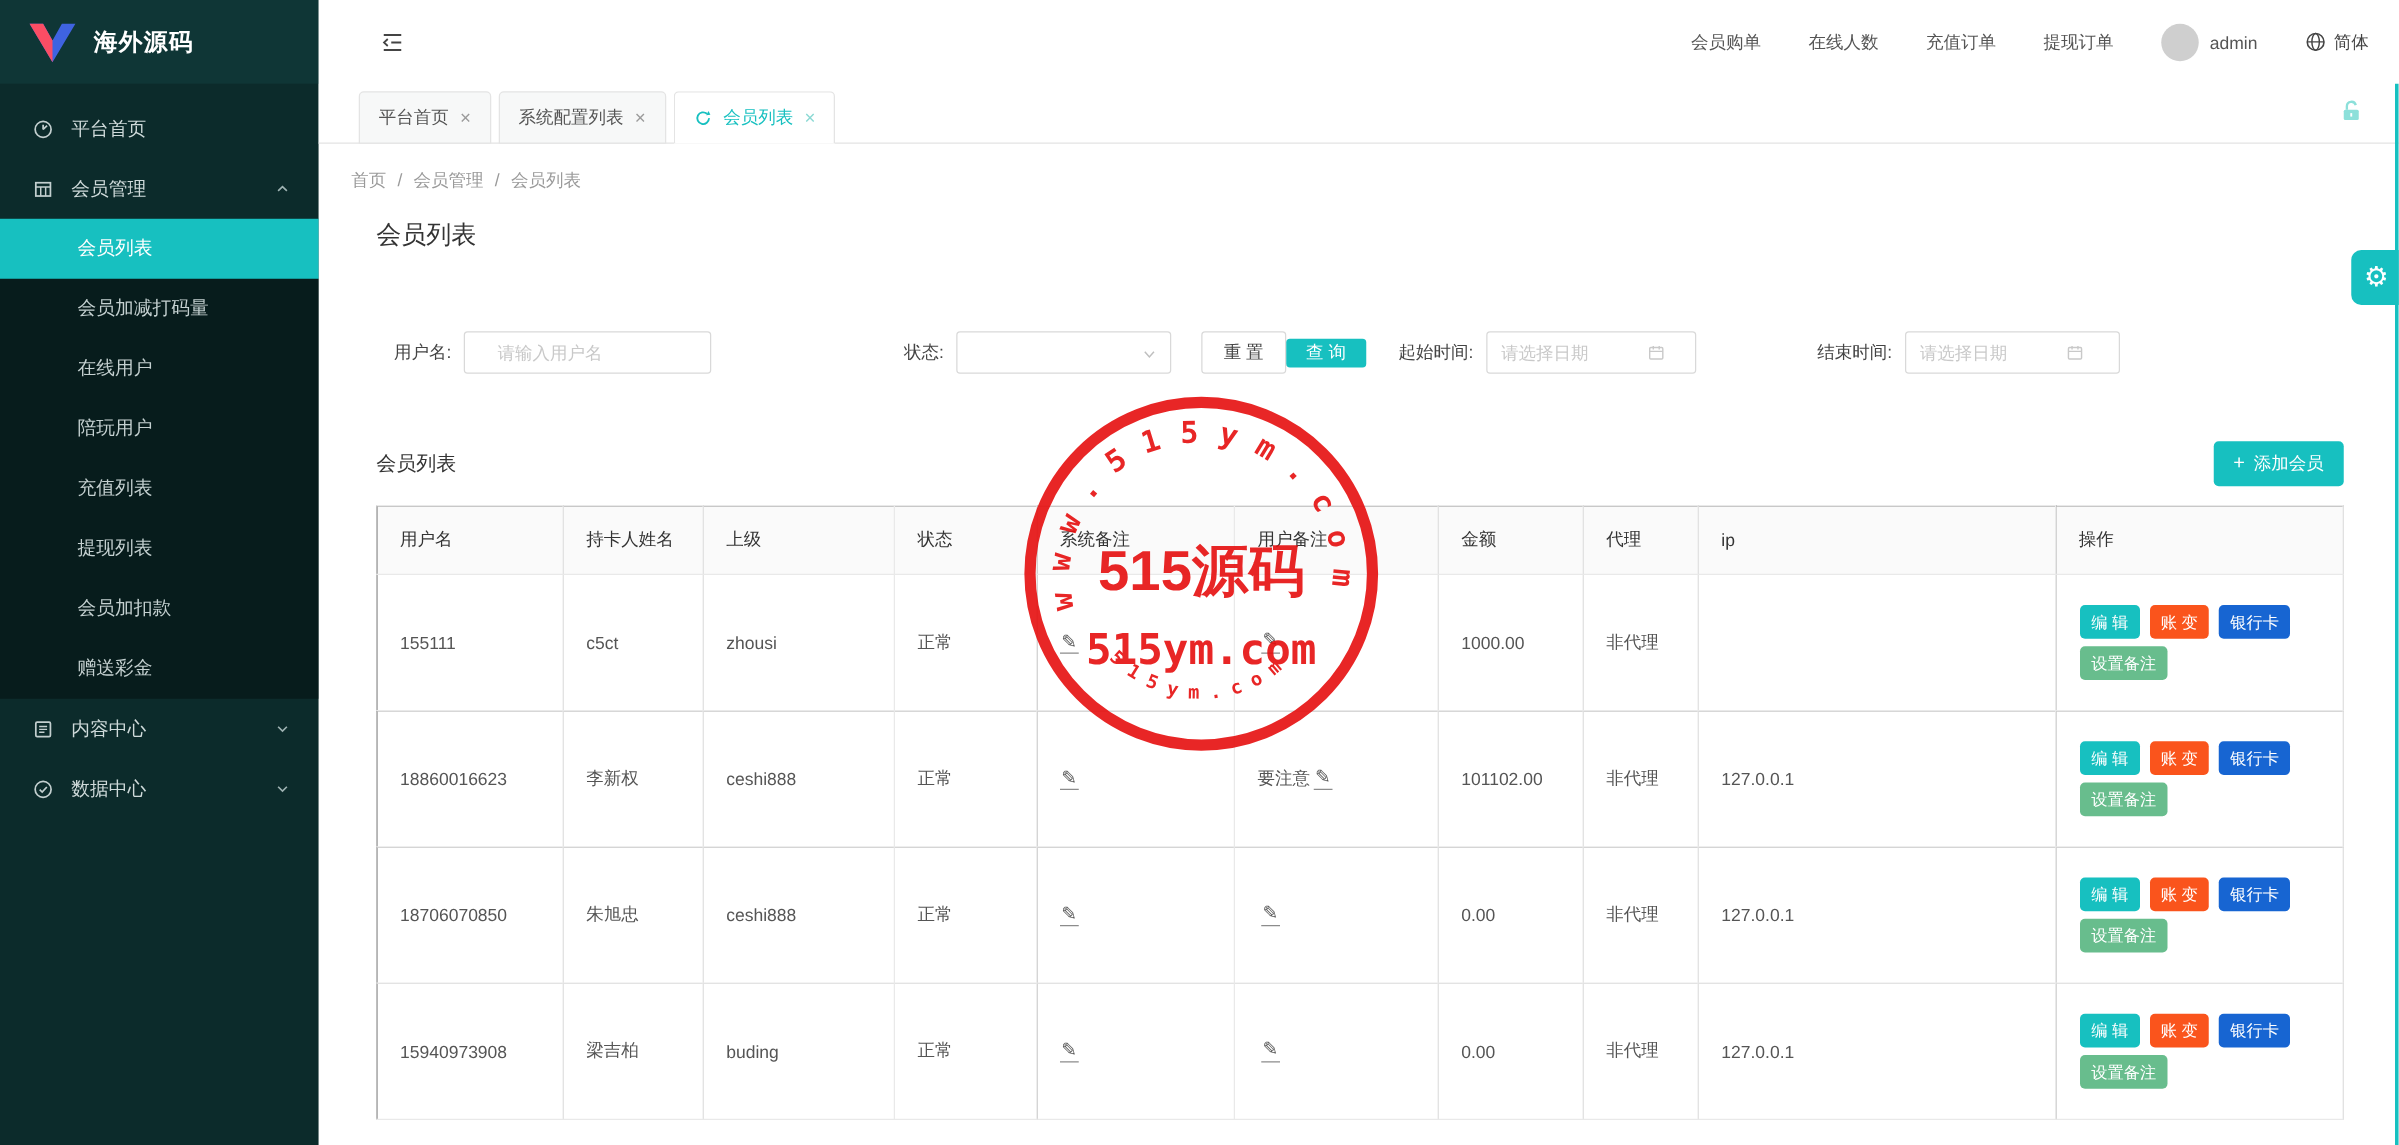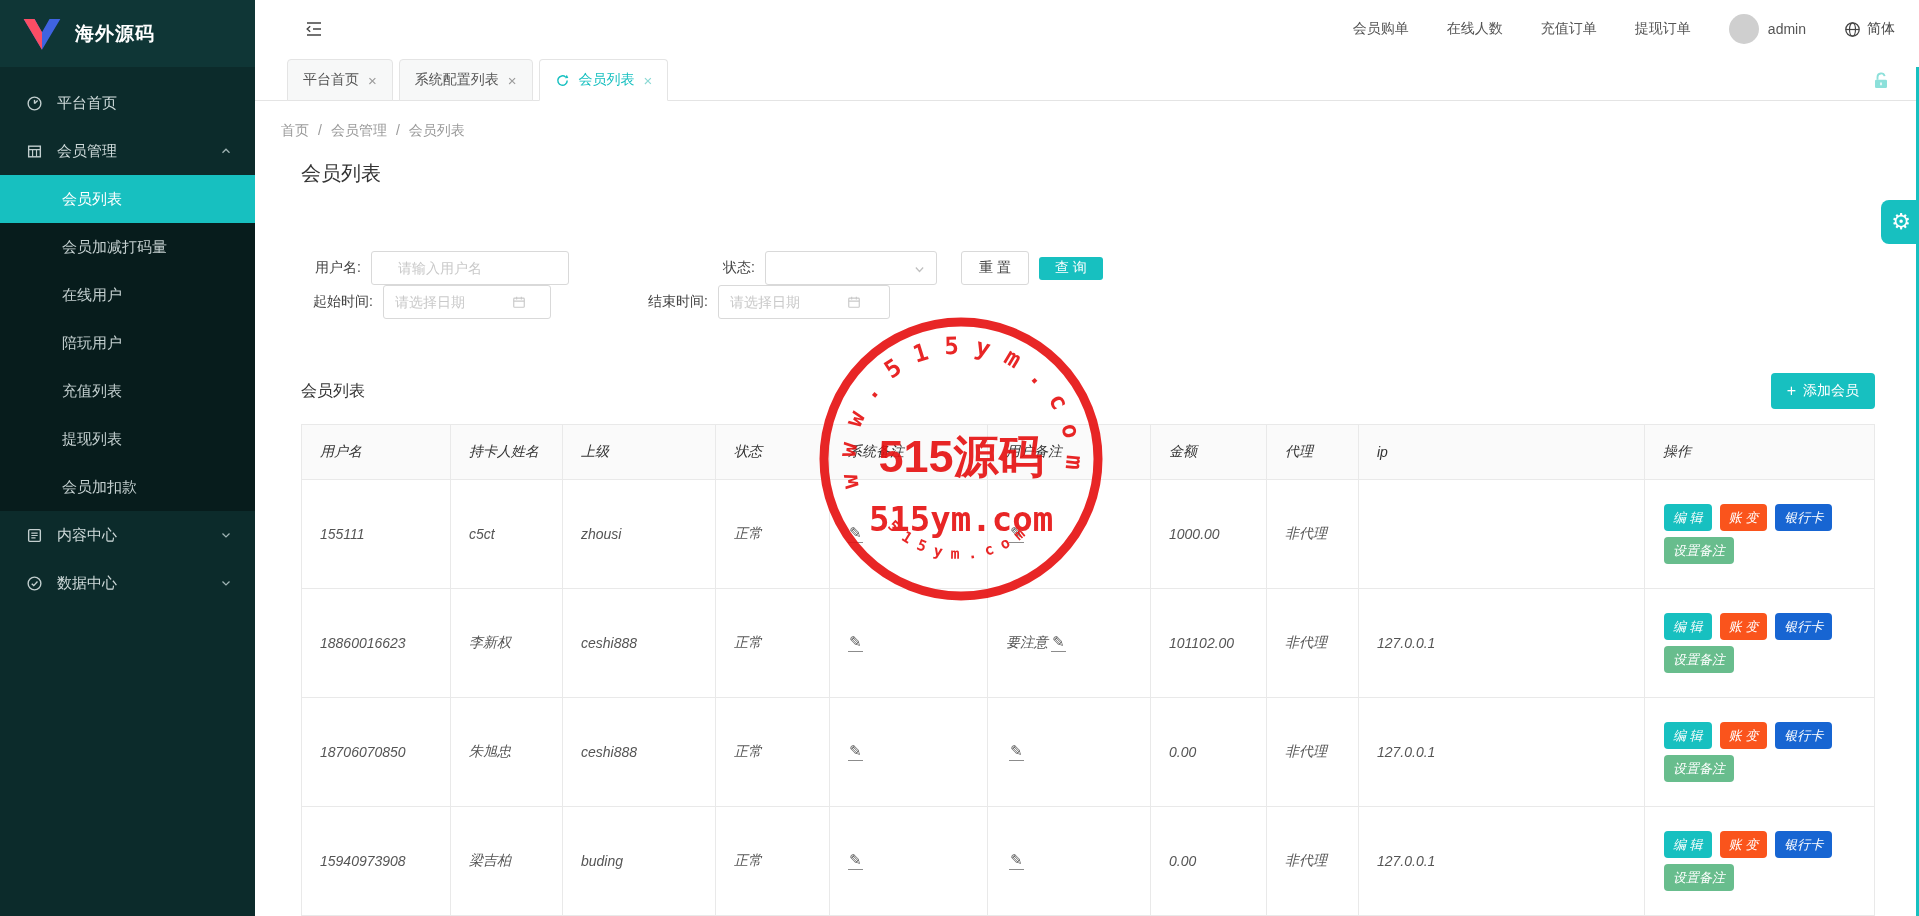--- a/index.html
+++ b/index.html
@@ -33,43 +33,43 @@
   .tab.active { background:#fff; color:#17c0c0; border-bottom-color:#fff; }
   .tab .close { color:#9b9b9b; font-size:15px; }
   .tab.active .close { color:#8bd9d4; }
   .lockbox { position:absolute; right:30px; top:12px; }
 
   .breadcrumb { padding:21px 0 0 26px; font-size:14px; color:#9a9a9a; display:flex; gap:9px; }
 
   .content { flex:1; padding:0 46px; position:relative; }
   .page-title { margin-top:20px; font-size:20px; color:#333; font-weight:500; }
 
-  .filter { margin-top:64px; display:flex; flex-direction:column; }
+  .filter { margin-top:64px; display:flex; gap:14px; }
   .f-row { display:flex; align-items:center; height:34px; }
   .f-label { font-size:14px; color:#444; text-align:right; }
   .lw1 { width:60px; } .lw2 { width:46px; margin-left:140px; } .lw3 { width:72px; } .lw4 { width:72px; margin-left:85px; }
   .f-input { height:34px; border:1px solid #d9d9d9; border-radius:3px; padding:0 26px; font-size:14px; color:#333; margin-left:10px; outline:none; }
   .f-input::placeholder { color:#c9c9c9; }
   .w-user { width:198px; }
   .select-box { width:172px; height:34px; border:1px solid #d9d9d9; border-radius:3px; margin-left:10px; position:relative; background:#fff; cursor:pointer; }
   .select-box svg { position:absolute; right:10px; top:11px; }
   .date-box { height:34px; border:1px solid #d9d9d9; border-radius:3px; margin-left:10px; position:relative; background:#fff; display:flex; align-items:center; }
   .date-box input { border:none; outline:none; height:32px; padding:0 11px; font-size:14px; width:128px; background:transparent; }
   .date-box input::placeholder { color:#c9c9c9; }
   .date-box svg { margin-right:9px; }
   .wd1 { width:168px; } .wd2 { width:172px; }
   .btn-reset { height:34px; padding:0 17px; border:1px solid #d9d9d9; background:#fff; border-radius:3px; font-size:14px; color:#444; margin-left:24px; cursor:pointer; }
-  .btn-search { height:23px; padding:0 16px; background:#17c0c0; color:#fff; border:none; border-radius:3px; font-size:14px; margin-left:10px; cursor:pointer; }
+  .btn-search { height:23px; padding:0 16px; background:#17c0c0; color:#fff; border:none; border-radius:3px; font-size:14px; margin-left:0; cursor:pointer; }
 
   .section-head { margin-top:54px; display:flex; align-items:center; justify-content:space-between; }
   .section-title { font-size:16px; color:#333; }
   .btn-add { height:36px; background:#17c0c0; color:#fff; border:none; border-radius:4px; padding:0 16px; font-size:14px; display:flex; align-items:center; gap:7px; cursor:pointer; }
   .btn-add .plus { font-size:16px; line-height:1; }
 
-  table.member { margin-top:15px; border-collapse:collapse; table-layout:fixed; width:1573px; background:#000000;font-style:italic; }
+  table.member { margin-top:15px; border-collapse:collapse; table-layout:fixed; width:1573px; background:#000000; }
   .member th { background:#fafafa; height:55px; text-align:left; padding:0 18px; color:#333; font-weight:500; font-size:14px; border:1px solid #e9e9e9; }
   .member td { height:109px; padding:0 18px; color:#555; font-size:14px; border:1px solid #e9e9e9; background:#fff; }
   .edit-ico { display:inline-block; font-size:15px; color:#595959; border-bottom:1px solid #8c8c8c; line-height:1.05; padding:0 1px 1px 1px; cursor:pointer; }
   .remark-wrap { display:flex; align-items:center; gap:3px; }
   .abtn-wrap { display:flex; flex-wrap:wrap; width:196px; }
   .abtn { display:inline-block; height:27px; line-height:27px; padding:0 9px; border-radius:4px; color:#fff; font-size:13px; margin:3px 7px 3px 1px; cursor:pointer; white-space:nowrap; }
   .abtn.teal { background:#17c0c0; } .abtn.orange { background:#fa541c; }
   .abtn.blue { background:#1765d2; } .abtn.green { background:#68bd8d; }
 
   
@@ -114,20 +114,21 @@
       </div>
 
       <div class="submenu">
         <div class="s-sub-item active"><span>会员列表</span></div>
         <div class="s-sub-item"><span>会员加减打码量</span></div>
         <div class="s-sub-item"><span>在线用户</span></div>
         <div class="s-sub-item"><span>陪玩用户</span></div>
         <div class="s-sub-item"><span>充值列表</span></div>
         <div class="s-sub-item"><span>提现列表</span></div>
         <div class="s-sub-item"><span>会员加扣款</span></div>
+        <div class="s-sub-item"><span>赠送彩金</span></div>
       </div>
 
 
       <div class="s-item">
         <svg class="mico" width="17" height="17" viewBox="0 0 16 16">
           <rect x="2.5" y="2.5" width="11" height="11" rx="1" fill="none" stroke="#c3cfcf" stroke-width="1.3"></rect>
           <path d="M5 5.8 H11 M5 8 H11 M5 10.2 H9" stroke="#c3cfcf" stroke-width="1.1"></path>
         </svg>
         <span>内容中心</span>
         <svg class="chev" width="14" height="14" viewBox="0 0 16 16">

